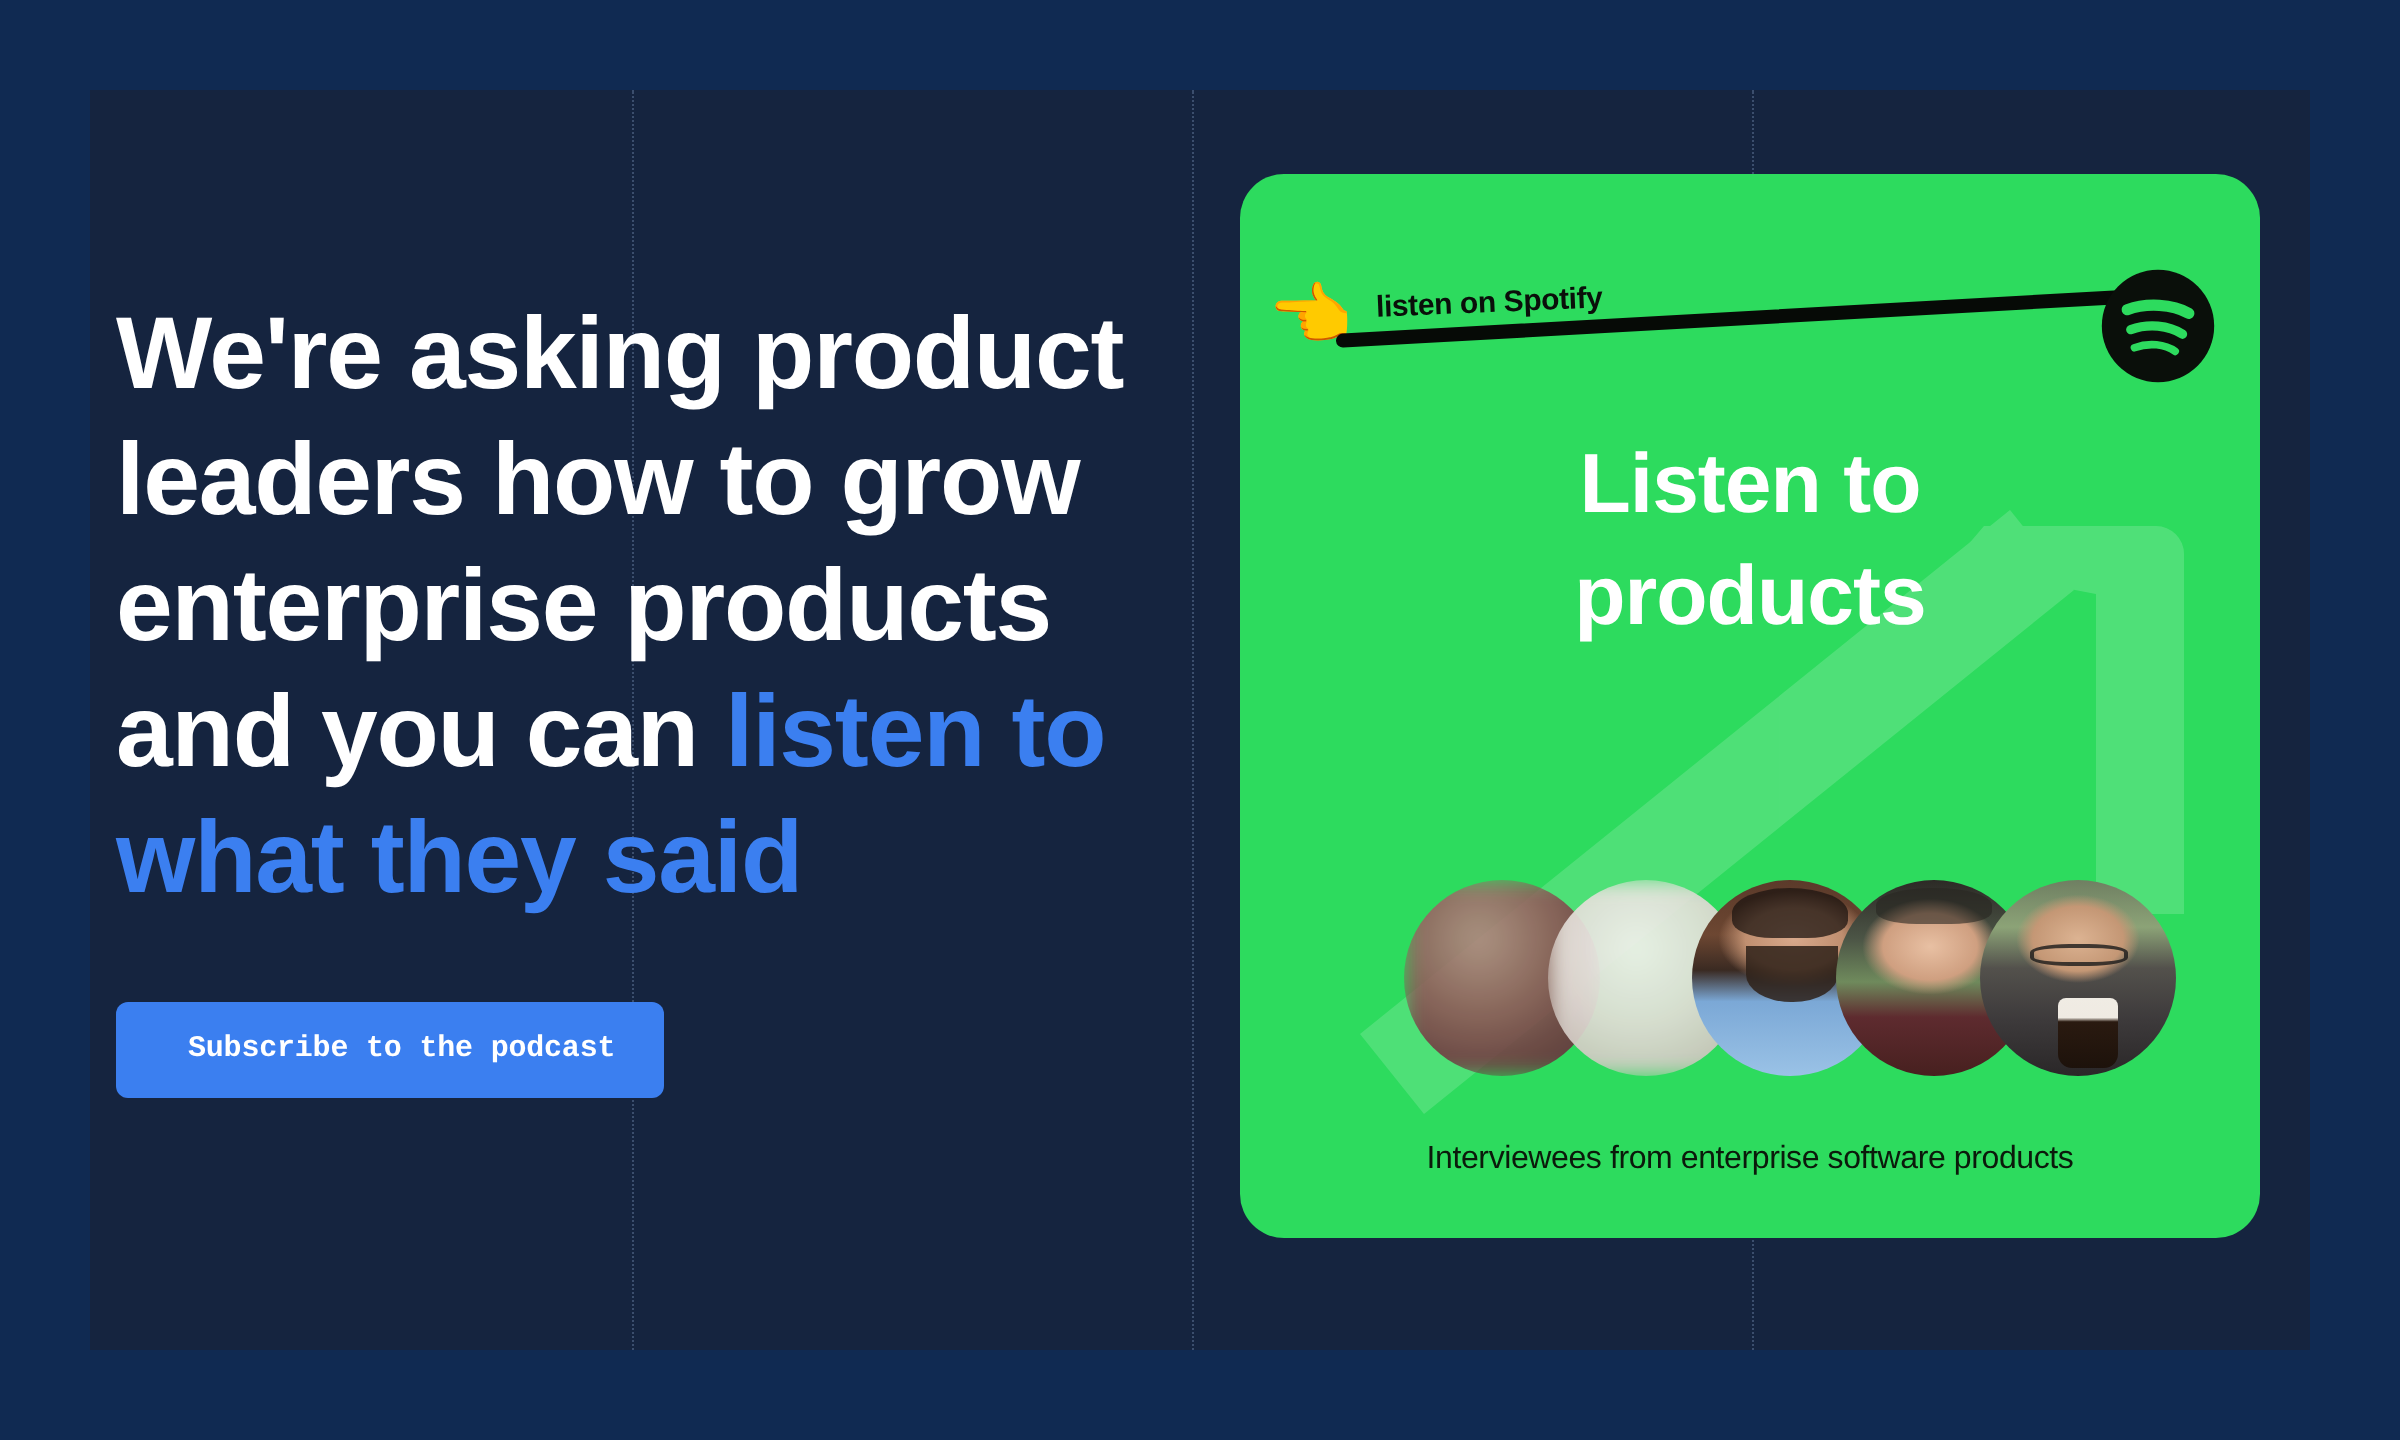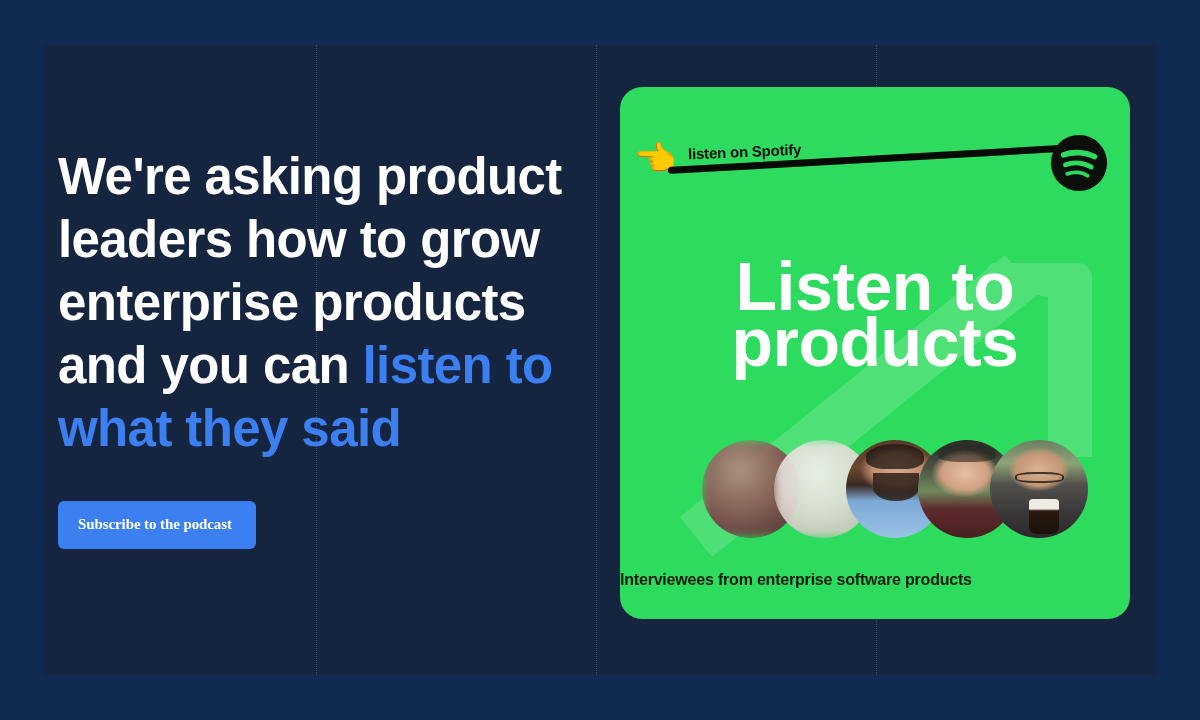--- a/index.html
+++ b/index.html
@@ -58,30 +58,30 @@
     line-height: 63px;
     font-weight: 700;
     color: #ffffff;
     letter-spacing: -0.6px;
   }
   .headline .accent { color: #3b7ff0; }
 
   .subscribe-btn {
     display: inline-block;
     margin-top: 41px;
-    padding: 15px 24px 16px 20px;
+    padding: 15px 24px 16px 36px;
     background: #3b7ff0;
     color: #ffffff;
     font-size: 15px;
     font-weight: 700;
     border: none;
     border-radius: 6px;
     cursor: pointer;
     letter-spacing: -0.1px;
-    font-family: Liberation Serif, serif;
+    font-family: Liberation Mono, monospace;
   }
 
   
   .spotify-card {
     position: absolute;
     left: 620px;
     top: 87px;
     width: 510px;
     height: 532px;
     background: #2ddb5e;
@@ -147,26 +147,25 @@
     height: 58px;
   }
 
   
   .card-title {
     position: absolute;
     left: 0; right: 0;
     top: 127px;
     text-align: center;
     color: #ffffff;
-    font-size: 68px;
+    font-size: 42px;
     line-height: 56px;
     font-weight: 700;
     letter-spacing: -0.5px;
     padding: 0 18px;
-    margin-top: 44px;
   }
 
   
   .avatars {
     position: absolute;
     left: 82px;
     top: 352px;
     height: 100px;
     display: flex;
     align-items: center;
@@ -230,22 +229,23 @@
     position: absolute; left: 20%; top: 4%; width: 60%; height: 26%;
     border-radius: 50% 50% 35% 35%;
     background: rgba(30,22,18,0.75);
   }
   .avatar.p-2 .hair { background: rgba(40,38,34,0.6); height: 18%; }
 
   .caption {
     position: absolute;
     left: 0; right: 0;
     top: 484px;
+    text-align: center;
     font-size: 16px;
-    font-weight: 700;
+    font-weight: 400;
     color: #0b1a0b;
     letter-spacing: -0.2px;
   }
 </style>
 </head>
 <body>
 
 <div class="page-root">
 
   <div class="inner-panel">

